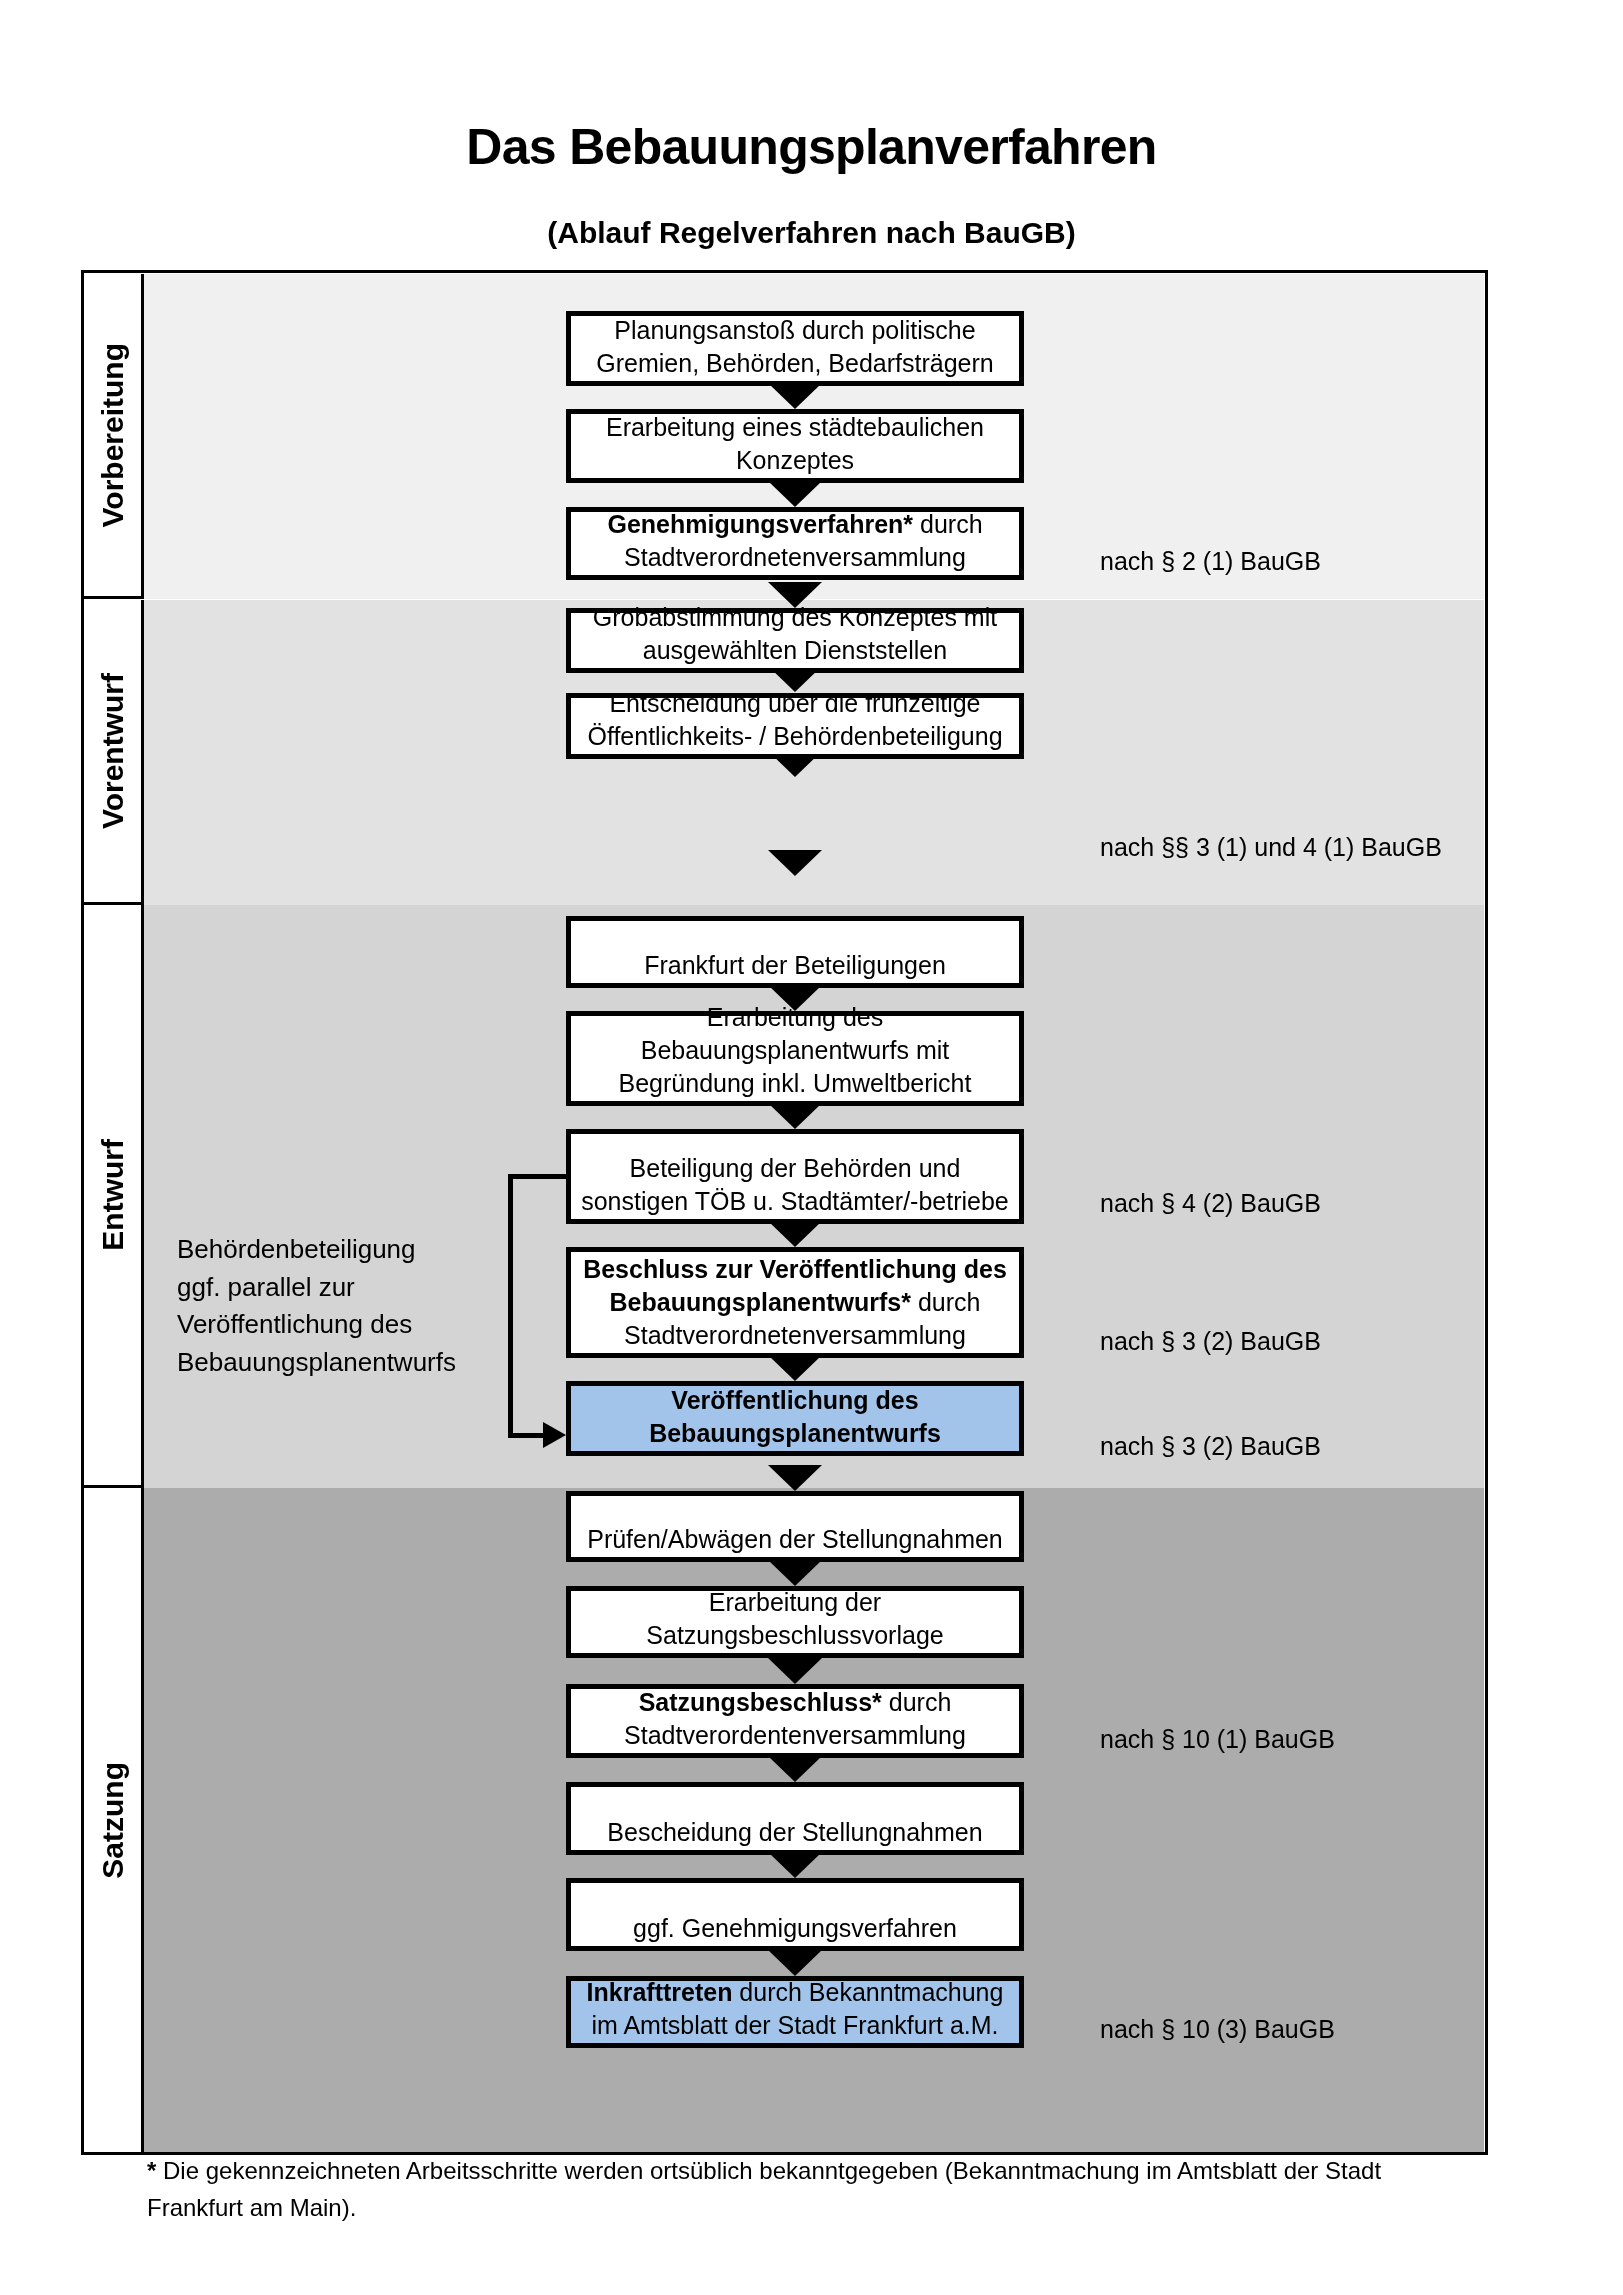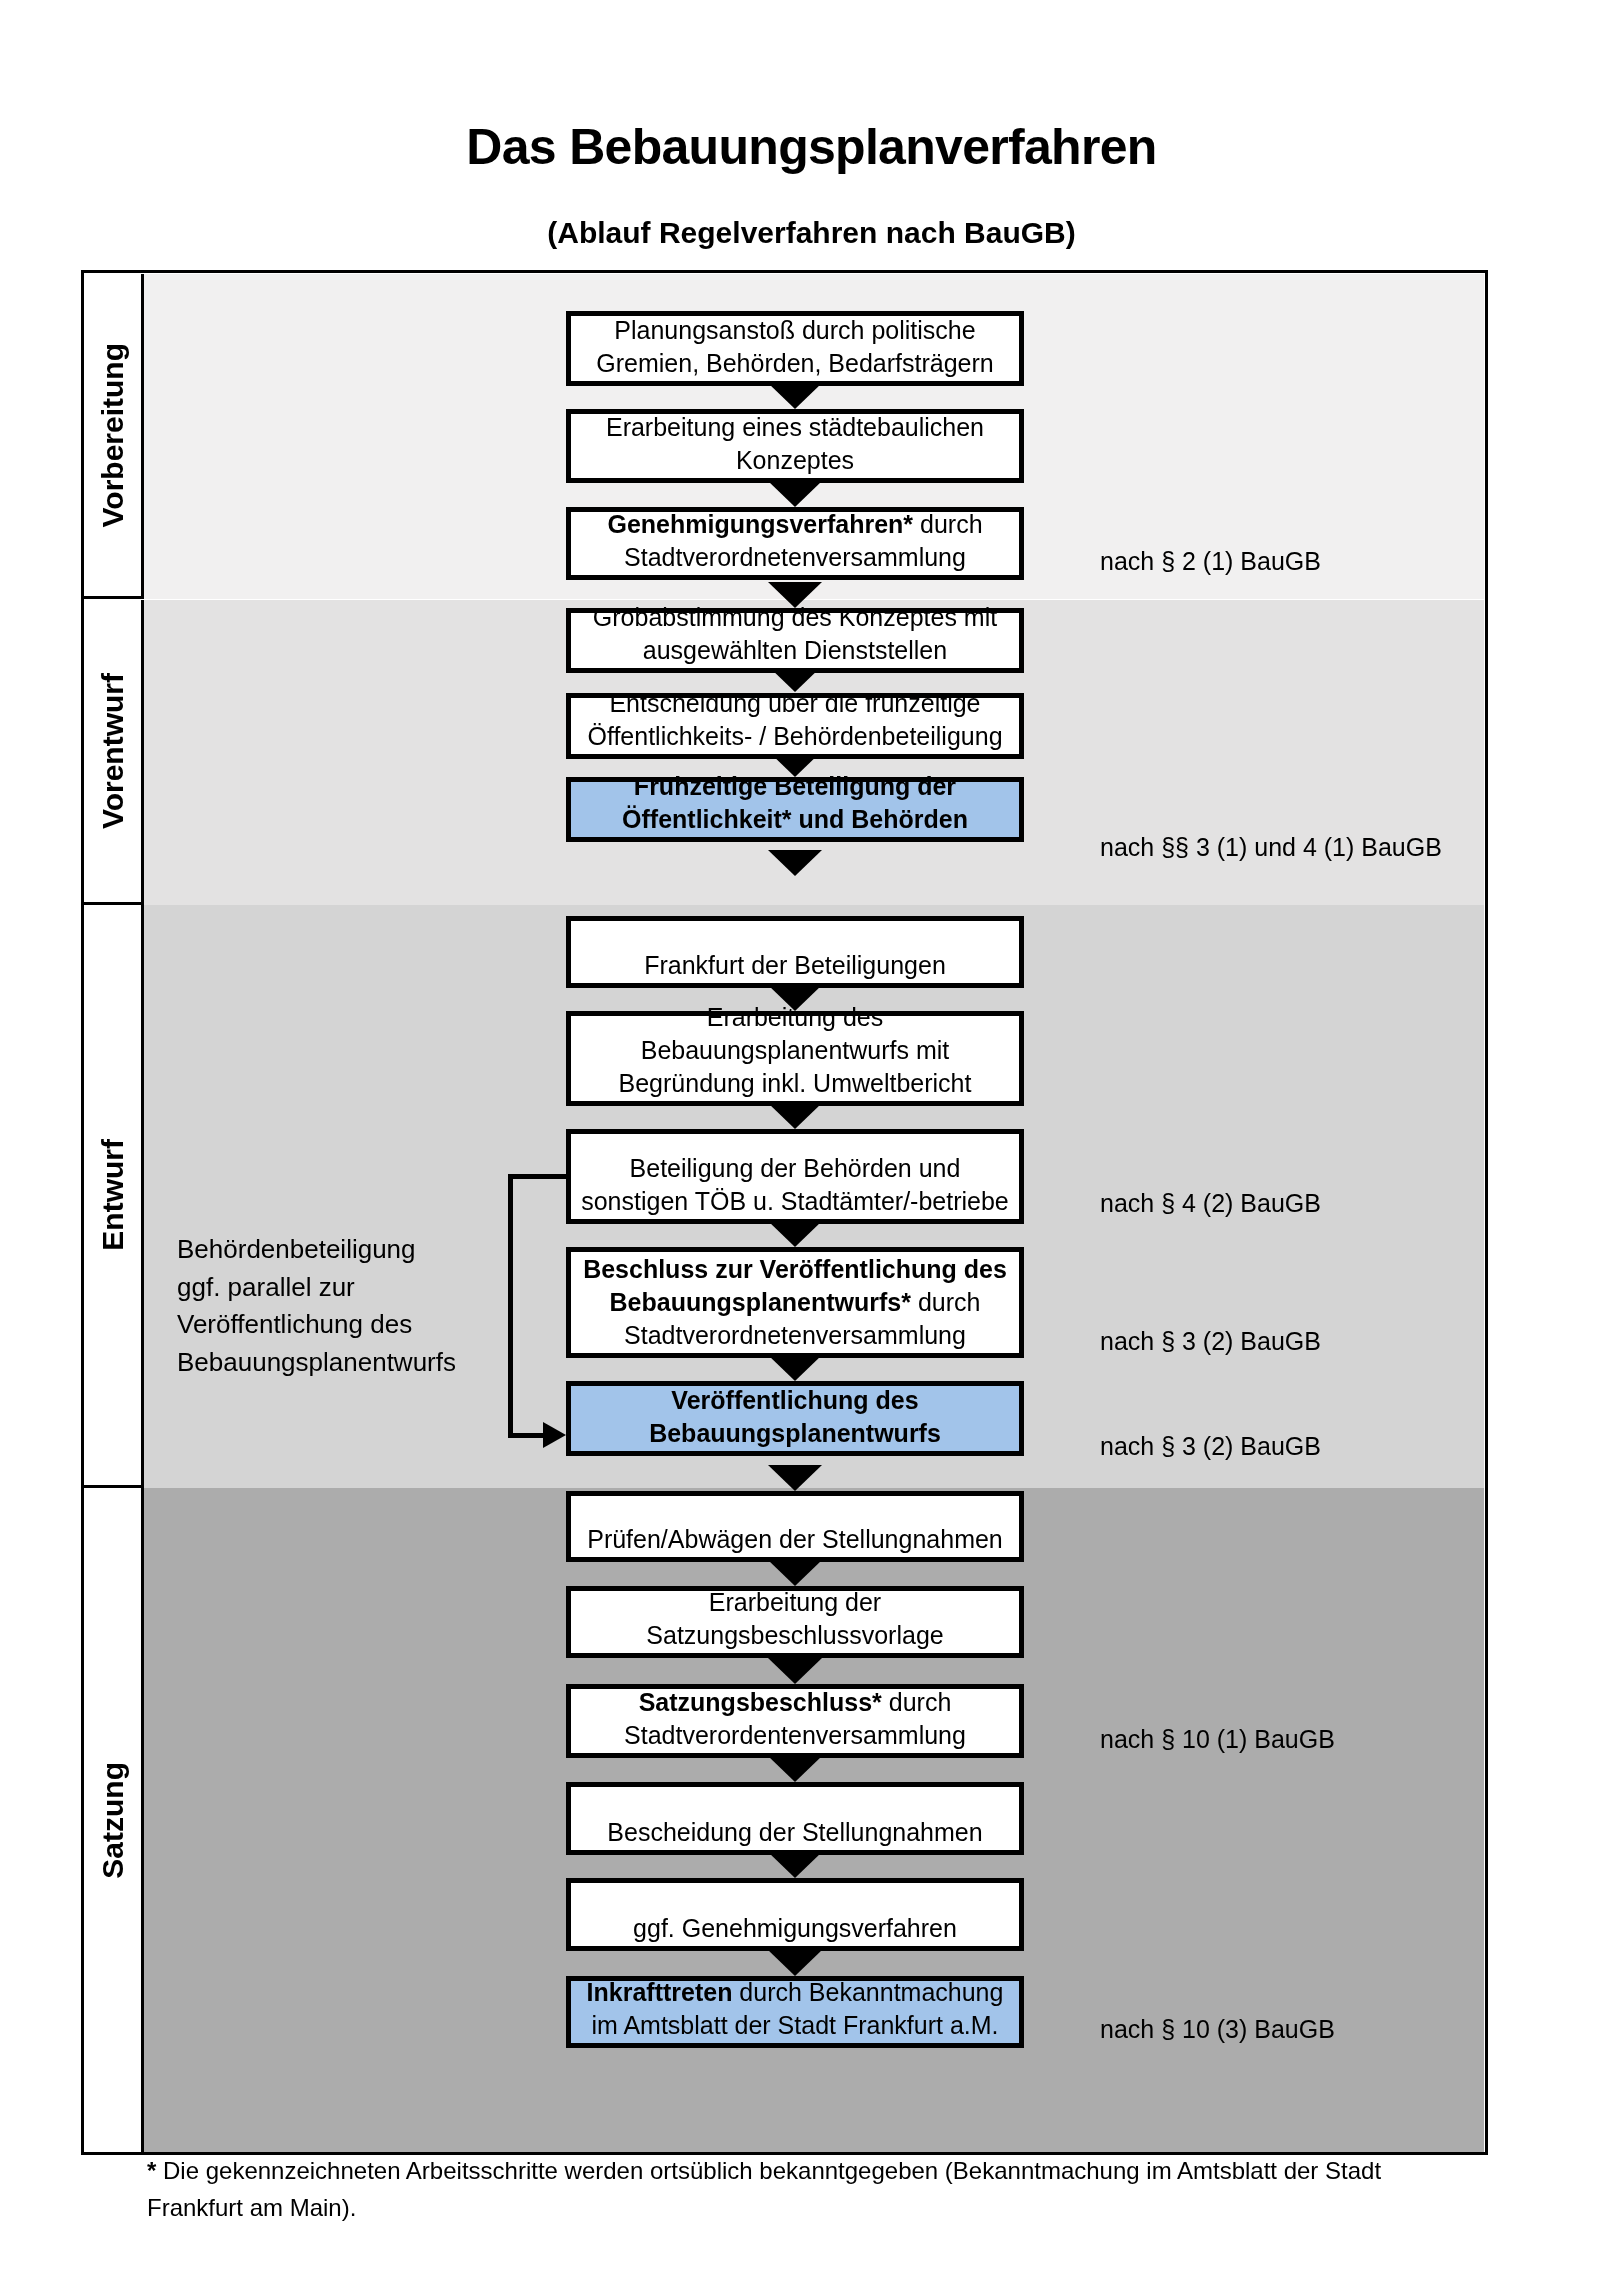--- a/index.html
+++ b/index.html
@@ -195,24 +195,20 @@
     <div class="txt"><strong>Genehmigungsverfahren*</strong><span> durch
 Stadtverordnetenversammlung</span></div>
   </div>
   <div class="fbox" style="top:608px;height:65px">
     <div class="txt"><strong></strong><span>Grobabstimmung des Konzeptes mit
 ausgewählten Dienststellen</span></div>
   </div>
   <div class="fbox" style="top:693px;height:66px">
     <div class="txt"><strong></strong><span>Entscheidung über die frühzeitige
 Öffentlichkeits- / Behördenbeteiligung</span></div>
-  </div>
-  <div class="fbox hl" style="top:777px;height:65px">
-    <div class="txt"><strong>Frühzeitige Beteiligung der
-Öffentlichkeit* und Behörden</strong><span></span></div>
   </div>
   <div class="fbox" style="top:916px;height:72px">
     <div class="txt"><strong></strong><span>Frankfurt der Beteiligungen</span></div>
   </div>
   <div class="fbox" style="top:1011px;height:95px">
     <div class="txt"><strong></strong><span>Erarbeitung des
 Bebauungsplanentwurfs mit
 Begründung inkl. Umweltbericht</span></div>
   </div>
   <div class="fbox" style="top:1129px;height:95px">

